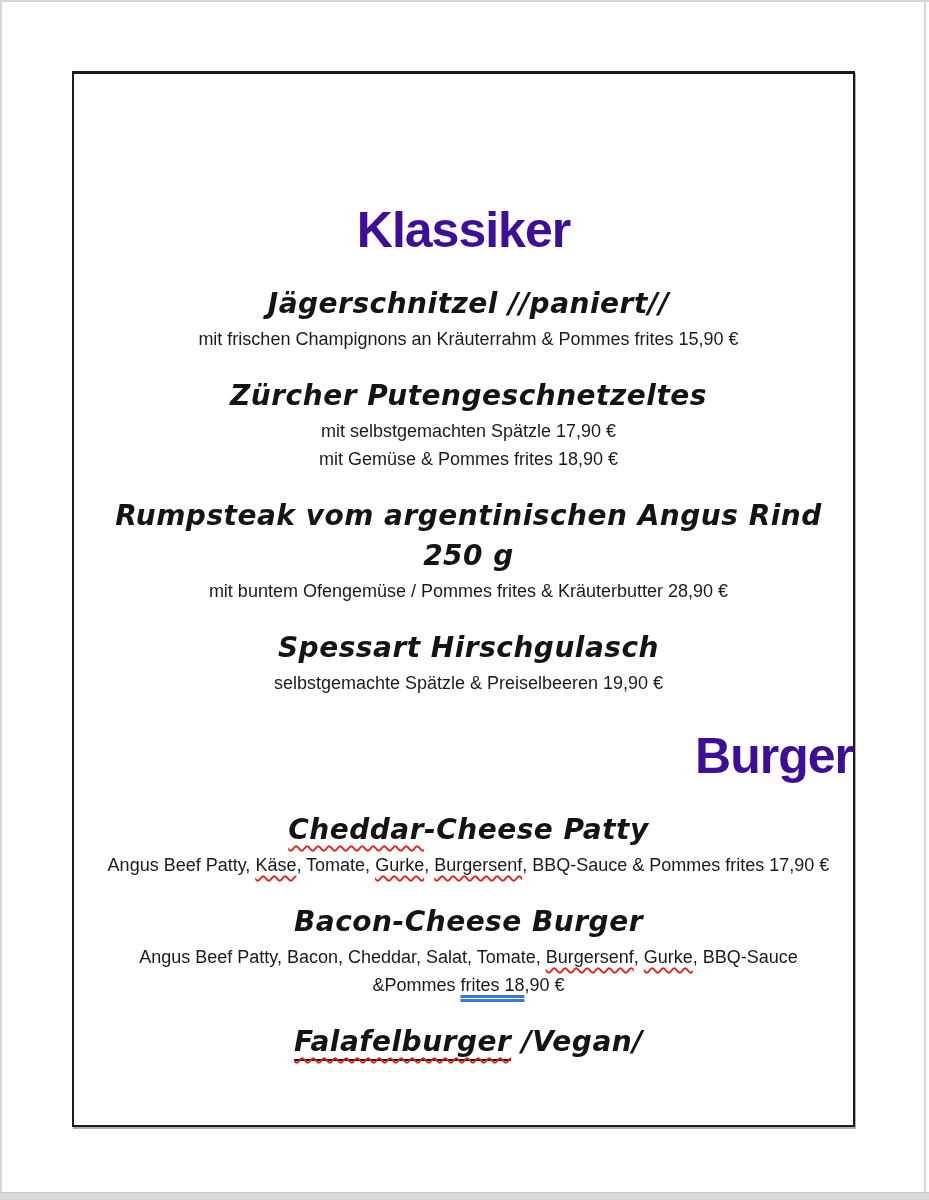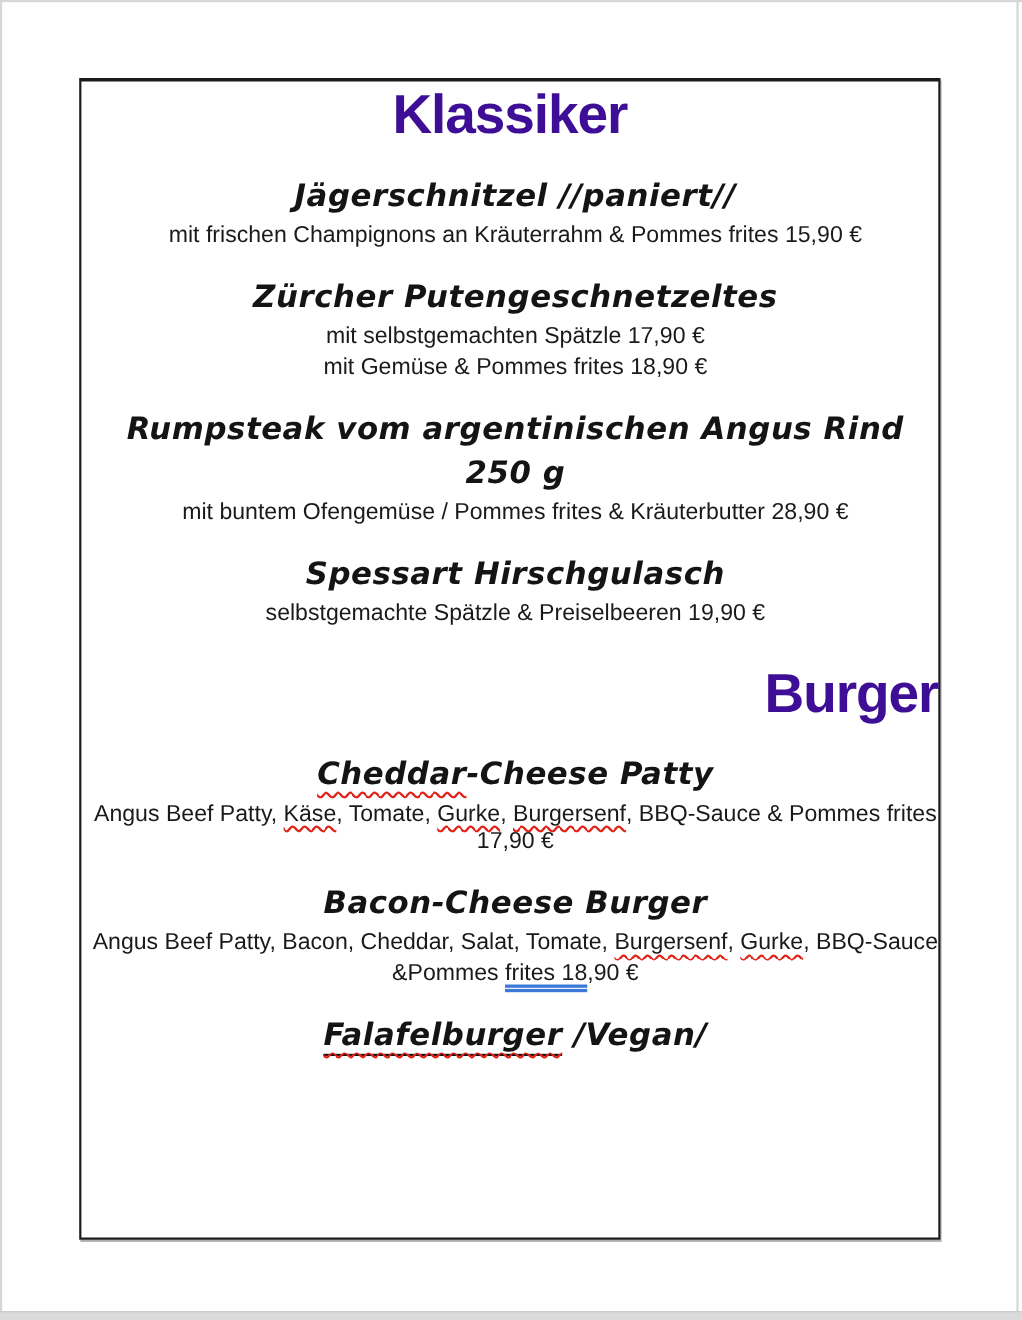--- a/index.html
+++ b/index.html
@@ -27,20 +27,21 @@
   .menu-box{
     position:absolute;
     left:72px;top:71px;
     width:783px;height:1056px;
     background:#ffffff;
     border:2px solid var(--box-border);
     border-top-width:3px;
     box-shadow:1px 2px 0 rgba(110,110,110,.55);
   }
   .menu-content{
+    padding-top:126px;
     text-align:center;
     color:#151515;
   }
 
   .section-title{
     font-size:50px;
     line-height:60px;
     font-weight:700;
     letter-spacing:-1px;
     color:var(--accent);
@@ -54,21 +55,21 @@
     font-size:28px;
     line-height:40px;
     font-weight:600;
     font-style:italic;
     letter-spacing:.5px;
     font-family:cursive,"DejaVu Sans",sans-serif;
     color:#141414;
   }
   .item-desc{
     margin-top:3px;
-    font-size:21px;
+    font-size:18px;
     line-height:25px;
     font-family:"Liberation Sans",sans-serif;
     color:#1a1a1a;
   }
 
   
   .u-spell{
     text-decoration-line:underline;
     text-decoration-style:wavy;
     text-decoration-color:var(--spell);

